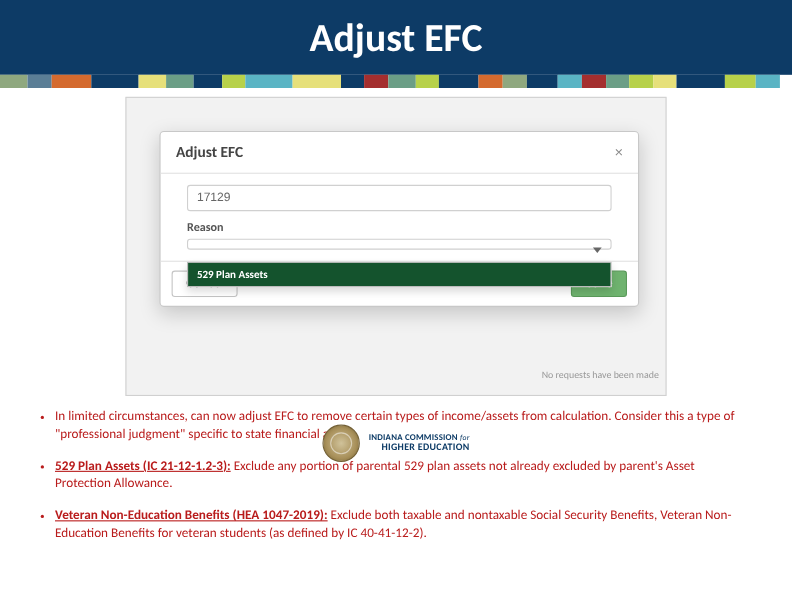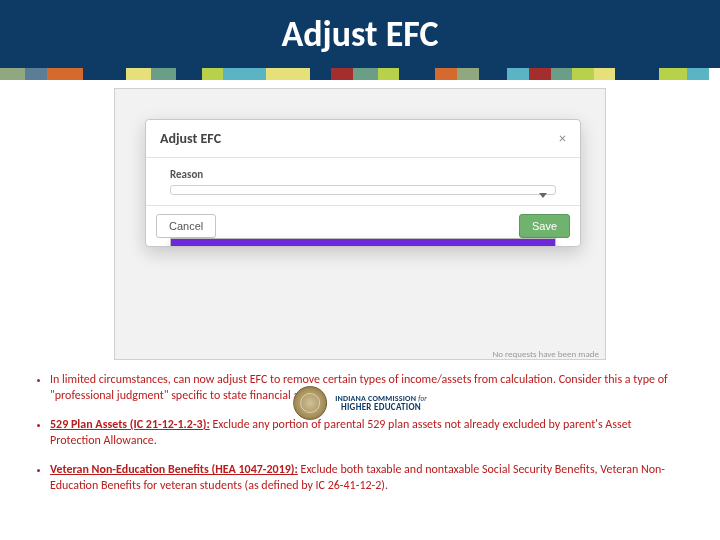--- a/index.html
+++ b/index.html
@@ -24,37 +24,37 @@
   .modal-head { display: flex; justify-content: space-between; align-items: center; padding: 10px 14px; border-bottom: 1px solid #e2e2e2; }
   .modal-head h3 { font-size: 14px; font-weight: 600; color: #444; }
   .modal-close { font-size: 14px; color: #888; cursor: pointer; line-height: 1; }
   .modal-body { padding: 10px 24px; }
   .fld-lbl { font-size: 11px; font-weight: 700; color: #555; margin-bottom: 4px; }
   .fld-input { width: 100%; border: 1px solid #d0d0d0; border-radius: 3px; padding: 5px 8px; font-size: 11px; color: #666; margin-bottom: 8px; }
   .fld-drop { width: 100%; border: 1px solid #d0d0d0; border-radius: 3px; padding: 4px 8px; font-size: 10px; color: #666; position: relative; margin-top: 2px; }
   .caret { position: absolute; right: 8px; top: 7px; width: 0; height: 0; border-left: 4px solid transparent; border-right: 4px solid transparent; border-top: 5px solid #666; }
   .drop-list { position: absolute; left: 24px; right: 24px; top: 118px; background: #fff; border: 1px solid #bcbcbc; font-size: 10px; box-shadow: 0 4px 8px rgba(0,0,0,0.15); }
   .drop-list div { padding: 4px 8px; }
-  .drop-list .sel { background: #6d28d9; color: #fff; }
+  .drop-list .sel { background: #14532d; color: #fff; font-weight: bold; }
   .drop-list .opt { color: #555; }
   .modal-foot { border-top: 1px solid #e2e2e2; padding: 8px 10px; display: flex; justify-content: space-between; gap: 8px; }
   .btn { font-size: 11px; padding: 5px 12px; border-radius: 3px; border: 1px solid #c4c4c4; background: #fff; cursor: pointer; color: #555; }
   .btn.primary { background: #6fb36f; color: #fff; border-color: #5a9a5a; }
-  .behind-text { position: absolute; right: 6px; bottom: 0; font-size: 9px; color: #999; }
+  .behind-text { position: absolute; right: 6px; bottom: 12px; font-size: 9px; color: #999; }
 
   .bullets { padding: 12px 36px 0; font-size: 12px; color: #b91c1c; }
   .bullets li { list-style: disc; margin-left: 14px; margin-bottom: 14px; line-height: 1.3; }
   .bullets li::marker { font-size: 10px; }
   .bullets b { font-weight: 700; }
   .u { text-decoration: underline; }
 
   .footer-logo { position: absolute; left: 50%; transform: translateX(-50%); bottom: 8px; display: flex; align-items: center; gap: 8px; }
   .seal { width: 34px; height: 34px; border-radius: 50%; background: radial-gradient(circle,#d0c29a 0%,#a8905a 60%,#6a5a2a 100%); border: 1px solid #736036; position:relative; }
   .seal::after{content:"";position:absolute;inset:6px;border-radius:50%;border:1px solid rgba(255,255,255,0.5);}
-  .footer-text { font-size: 8px; line-height: 1.05; color: #0d3b66; text-align: center; }
+  .footer-text { font-size: 8px; line-height: 1.05; color: #0d3b66; text-align: right; }
   .footer-text .l1 { font-weight: 700; letter-spacing: 0.2px; }
   .footer-text .l2 { font-weight: 700; letter-spacing: 0.3px; font-size: 9px; }
   .footer-text .for { font-style: italic; font-weight: 400; font-size: 7px; }
 </style>
 </head>
 <body>
 
 <div class="slide">
   <div class="title-band">
     <h1>Adjust EFC</h1>
@@ -90,20 +90,21 @@
 
   <div class="screenshot">
     <div class="behind-text">No requests have been made</div>
 
     <div class="modal">
       <div class="modal-head">
         <h3>Adjust EFC</h3>
         <span class="modal-close">×</span>
       </div>
       <div class="modal-body">
+        <input class="fld-input" value="17129" style="">
         <div class="fld-lbl">Reason</div>
         <div class="fld-drop">
           <span></span>
           <span class="caret"></span>
         </div>
         <div class="drop-list">
           <div class="sel">529 Plan Assets</div>
         </div>
       </div>
       <div class="modal-foot">
@@ -112,21 +113,21 @@
       </div>
     </div>
   </div>
 
   <ul class="bullets">
     <li>In limited circumstances, can now adjust EFC to remove certain types of income/assets from calculation. Consider this a type of "professional judgment" specific to state financial aid.</li>
     <li>
       <b class="u">529 Plan Assets (IC 21-12-1.2-3):</b><span> Exclude any portion of parental 529 plan assets not already excluded by parent's Asset Protection Allowance.</span>
     </li>
     <li>
-      <b class="u">Veteran Non-Education Benefits (HEA 1047-2019):</b><span> Exclude both taxable and nontaxable Social Security Benefits, Veteran Non-Education Benefits for veteran students (as defined by IC 26-41-12-2).</span>
+      <b class="u">Veteran Non-Education Benefits (HEA 1047-2019):</b><span> Exclude both taxable and nontaxable Social Security Benefits, Veteran Non-Education Benefits for veteran students (as defined by IC 40-41-12-2).</span>
     </li>
   </ul>
 
   <div class="footer-logo">
     <div class="seal"></div>
     <div class="footer-text">
       <div class="l1"><span>INDIANA COMMISSION</span> <span class="for">for</span></div>
       <div class="l2">HIGHER EDUCATION</div>
     </div>
   </div>

